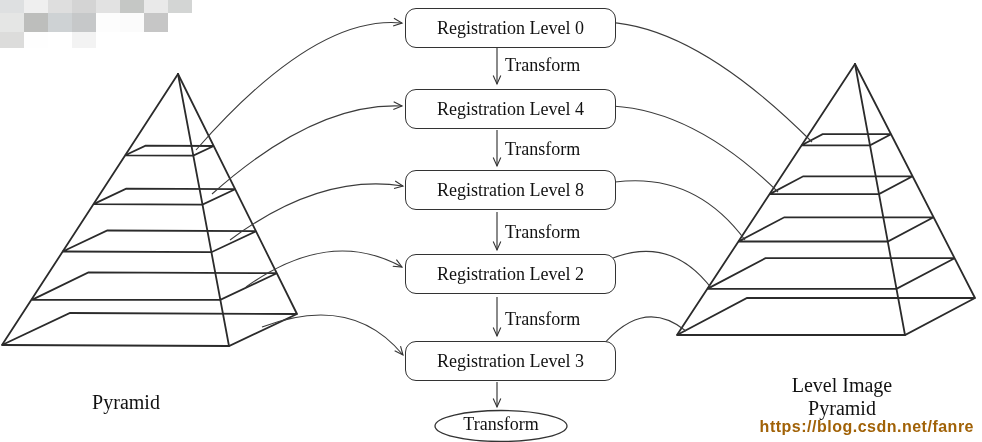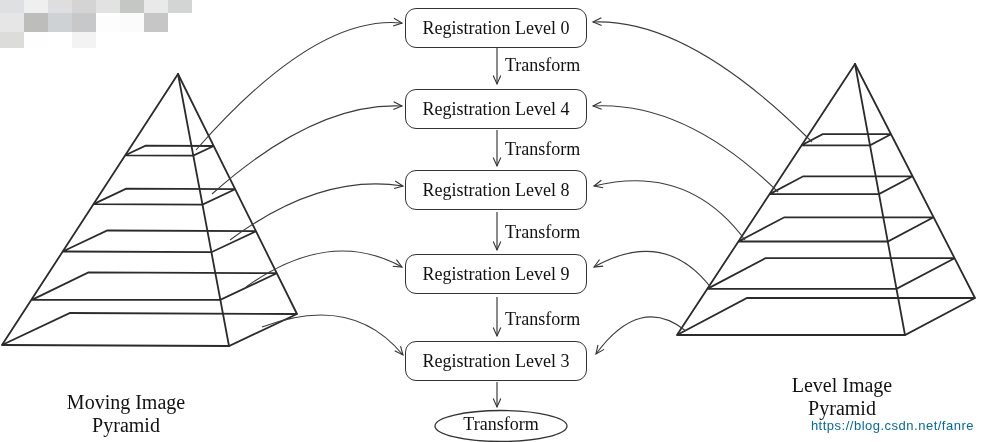--- a/index.html
+++ b/index.html
@@ -6,21 +6,21 @@
   .stage{
     position:relative;
     width:982px;height:442px;
     background:#ffffff;
     overflow:hidden;
     font-family:"Liberation Serif","DejaVu Serif",serif;
   }
   .stage svg{position:absolute;left:0;top:0;}
   .reg-box{
     position:absolute;
-    left:405px;width:182px;height:40px;
+    left:405px;width:211px;height:40px;
     box-sizing:border-box;
     border:1.4px solid #333333;
     border-radius:11px;
     background:#ffffff;
     display:flex;align-items:center;justify-content:center;
     font-size:18px;color:#111111;
     white-space:nowrap;
   }
   .gap-label{
     position:absolute;left:505px;height:22px;
@@ -30,22 +30,23 @@
     position:absolute;left:440px;top:414px;width:122px;
     text-align:center;font-size:18px;color:#111111;
   }
   .caption{
     position:absolute;width:160px;
     text-align:center;font-size:20px;line-height:23px;color:#111111;
   }
   .watermark{
     position:absolute;right:8px;top:418px;
     font-family:"Liberation Sans","DejaVu Sans",sans-serif;
-    font-size:13px;letter-spacing:0.5px;color:#0369a1;
+    font-size:16px;letter-spacing:0.5px;color:#a16207;
     white-space:nowrap;
+    font-weight:bold;
   }
   .mosaic{
     position:absolute;left:0;top:0;
     display:grid;
     grid-template-columns:repeat(8,24px);
     grid-template-rows:13px 19px 16px;
   }
   .mosaic div{width:24px;}
 </style>
 </head>
@@ -105,32 +106,31 @@
       <path marker-end="url(#arr)" d="M497,297 L497,336"></path>
       <path marker-end="url(#arr)" d="M497,382 L497,407"></path>
     </g>
 
     <ellipse cx="501" cy="426" rx="66" ry="15.5" fill="#ffffff" stroke="#333333" stroke-width="1.3"></ellipse>
   </svg>
 
   <div class="reg-box" style="top:8px">Registration Level 0</div>
   <div class="reg-box" style="top:89px">Registration Level 4</div>
   <div class="reg-box" style="top:170px">Registration Level 8</div>
-  <div class="reg-box" style="top:254px">Registration Level 9</div>
+  <div class="reg-box" style="top:254px">Registration Level 2</div>
   <div class="reg-box" style="top:341px">Registration Level 3</div>
 
   <div class="gap-label" style="top:55px">Transform</div>
   <div class="gap-label" style="top:139px">Transform</div>
   <div class="gap-label" style="top:222px">Transform</div>
   <div class="gap-label" style="top:309px">Transform</div>
 
   <div class="ellipse-label">Transform</div>
 
   <div class="caption" style="left:46px;top:391px">
-    <div>Moving Image</div>
     <div>Pyramid</div>
   </div>
   <div class="caption" style="left:762px;top:374px">
     <div>Level Image</div>
     <div>Pyramid</div>
   </div>
 
   <div class="watermark">https://blog.csdn.net/fanre</div>
 
   <div class="mosaic">

